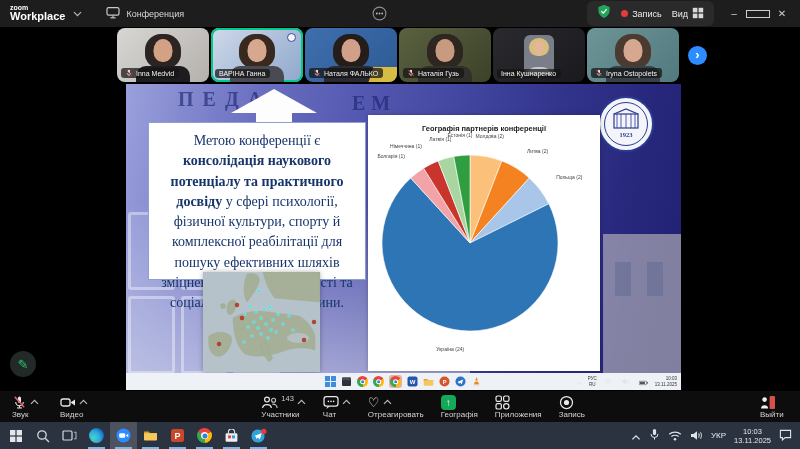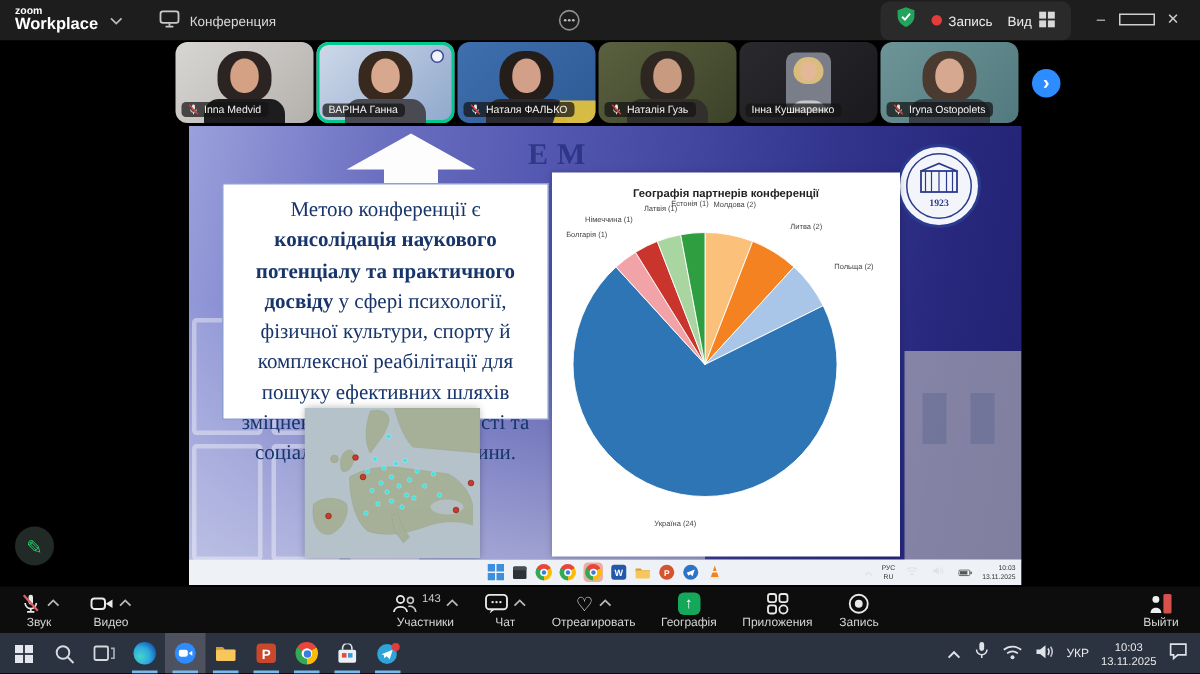--- a/index.html
+++ b/index.html
@@ -65,21 +65,21 @@
   .ptray { position:absolute; right:4px; top:0; height:17px; display:flex; align-items:center; gap:4px; color:#333; }
   .ptray .lang { font-size:4.5px; line-height:1.15; text-align:center; }
   .ptray .tstack { font-size:4.5px; line-height:1.15; text-align:right; }
   .ptray svg { transform:scale(.62); transform-origin:center; }
   .annot-btn { position:absolute; left:10px; top:268px; width:26px; height:26px; border-radius:50%; background:#212a26; display:flex; align-items:center; justify-content:center; font-size:13px; color:#2fc16f; }
 
   
   .toolbar { height:31px; background:#0d0d0d; display:flex; align-items:center; padding:0 12px; }
   .grp-left { display:flex; gap:20px; }
   .grp-center { flex:1; display:flex; justify-content:center; gap:17px; }
-  .tb-btn { display:flex; flex-direction:column; align-items:center; color:#d4d4d4; font-size:8px; min-width:28px; white-space:nowrap; }
+  .tb-btn { display:flex; flex-direction:column; align-items:flex-start; color:#d4d4d4; font-size:8px; min-width:28px; white-space:nowrap; }
   .tb-ic { height:16px; display:flex; align-items:center; gap:3px; }
   .tb-badge { font-size:7.5px; color:#cfcfcf; position:relative; top:-4px; }
   .share-ic { width:15px; height:15px; border-radius:4px; background:#16a85a; color:#fff; display:flex; align-items:center; justify-content:center; font-size:10px; font-weight:bold; }
   .heart-g { font-size:13px; color:#e9e9e9; line-height:1; }
 
   
   .wtaskbar { height:27px; background:#2b3240; display:flex; align-items:center; }
   .tb-slot { position:relative; width:27px; height:27px; display:flex; align-items:center; justify-content:center; }
   .tb-slot.activeapp { background:rgba(255,255,255,.16); }
   .tb-slot .ind { position:absolute; bottom:0; left:5px; width:17px; height:2px; background:#76b9ed; }
@@ -244,20 +244,21 @@
           </span>
           <span>Iryna Ostopolets</span>
         </div>
       </div>
       <div class="next-btn">›</div>
   </div>
 
   <div class="stage">
     <div class="slide">
       <div class="slide-glow"></div>
+      <div class="bg-letters">ПЕДА</div>
       <div class="bg-letters2">ЕМ</div>
       <div class="bldg">
           <div></div>
           <div></div>
           <div></div>
           <div></div>
           <div></div>
           <div></div>
         </div>
       <div class="wall">

